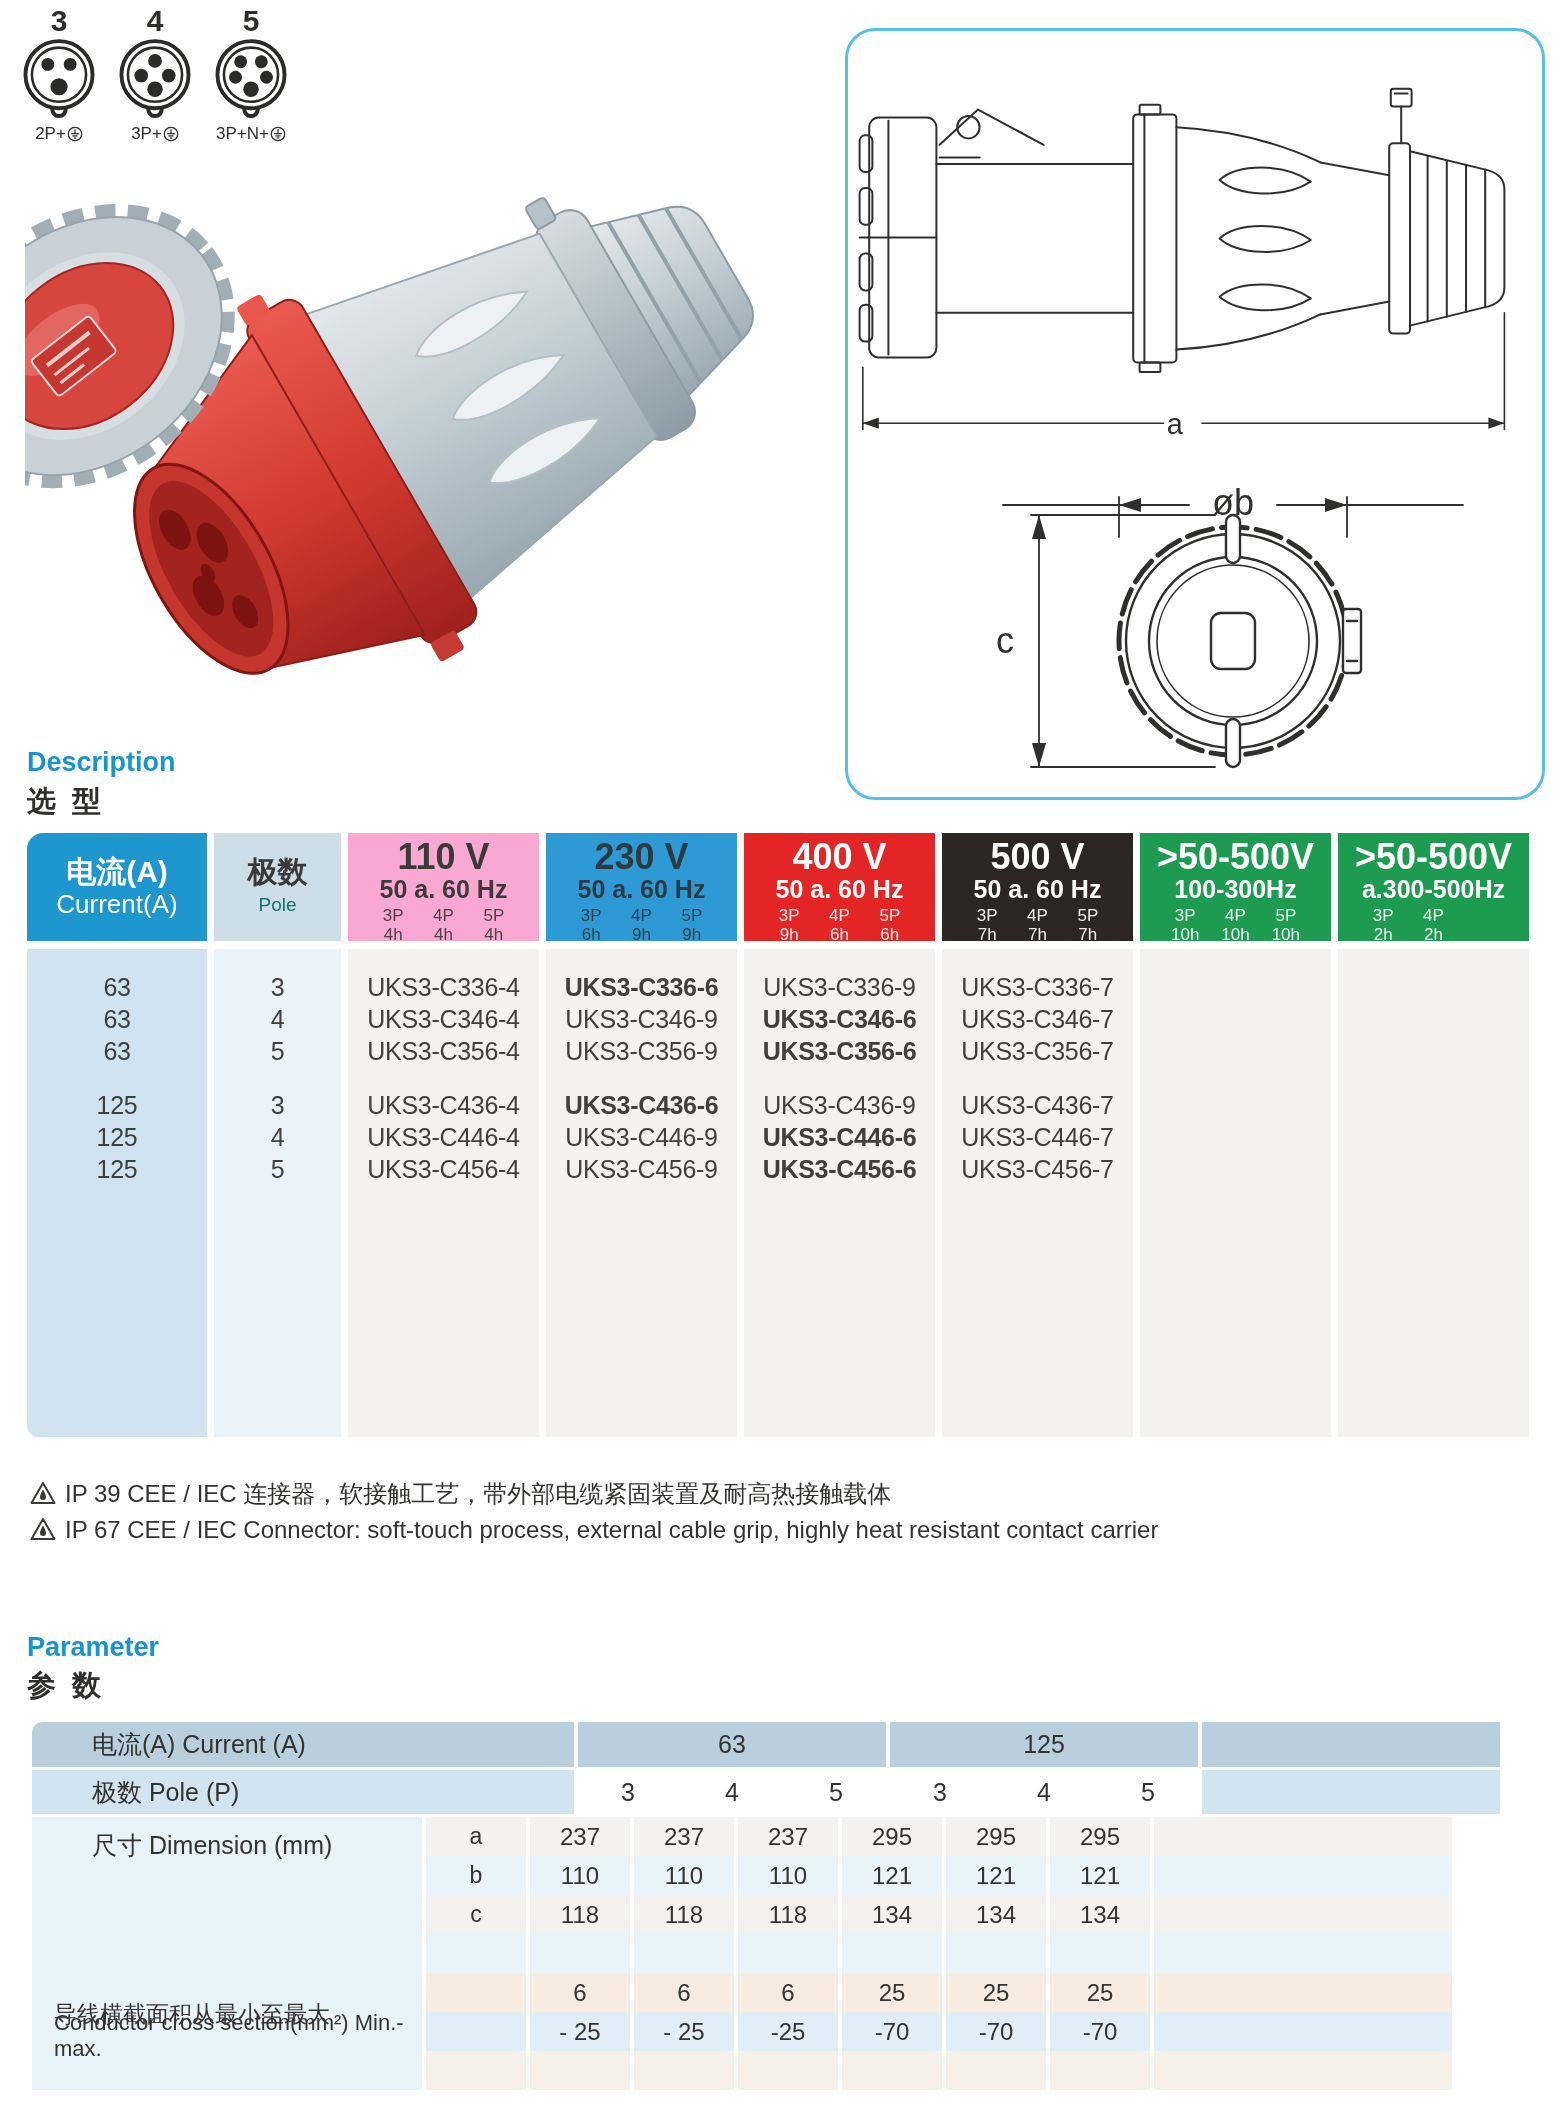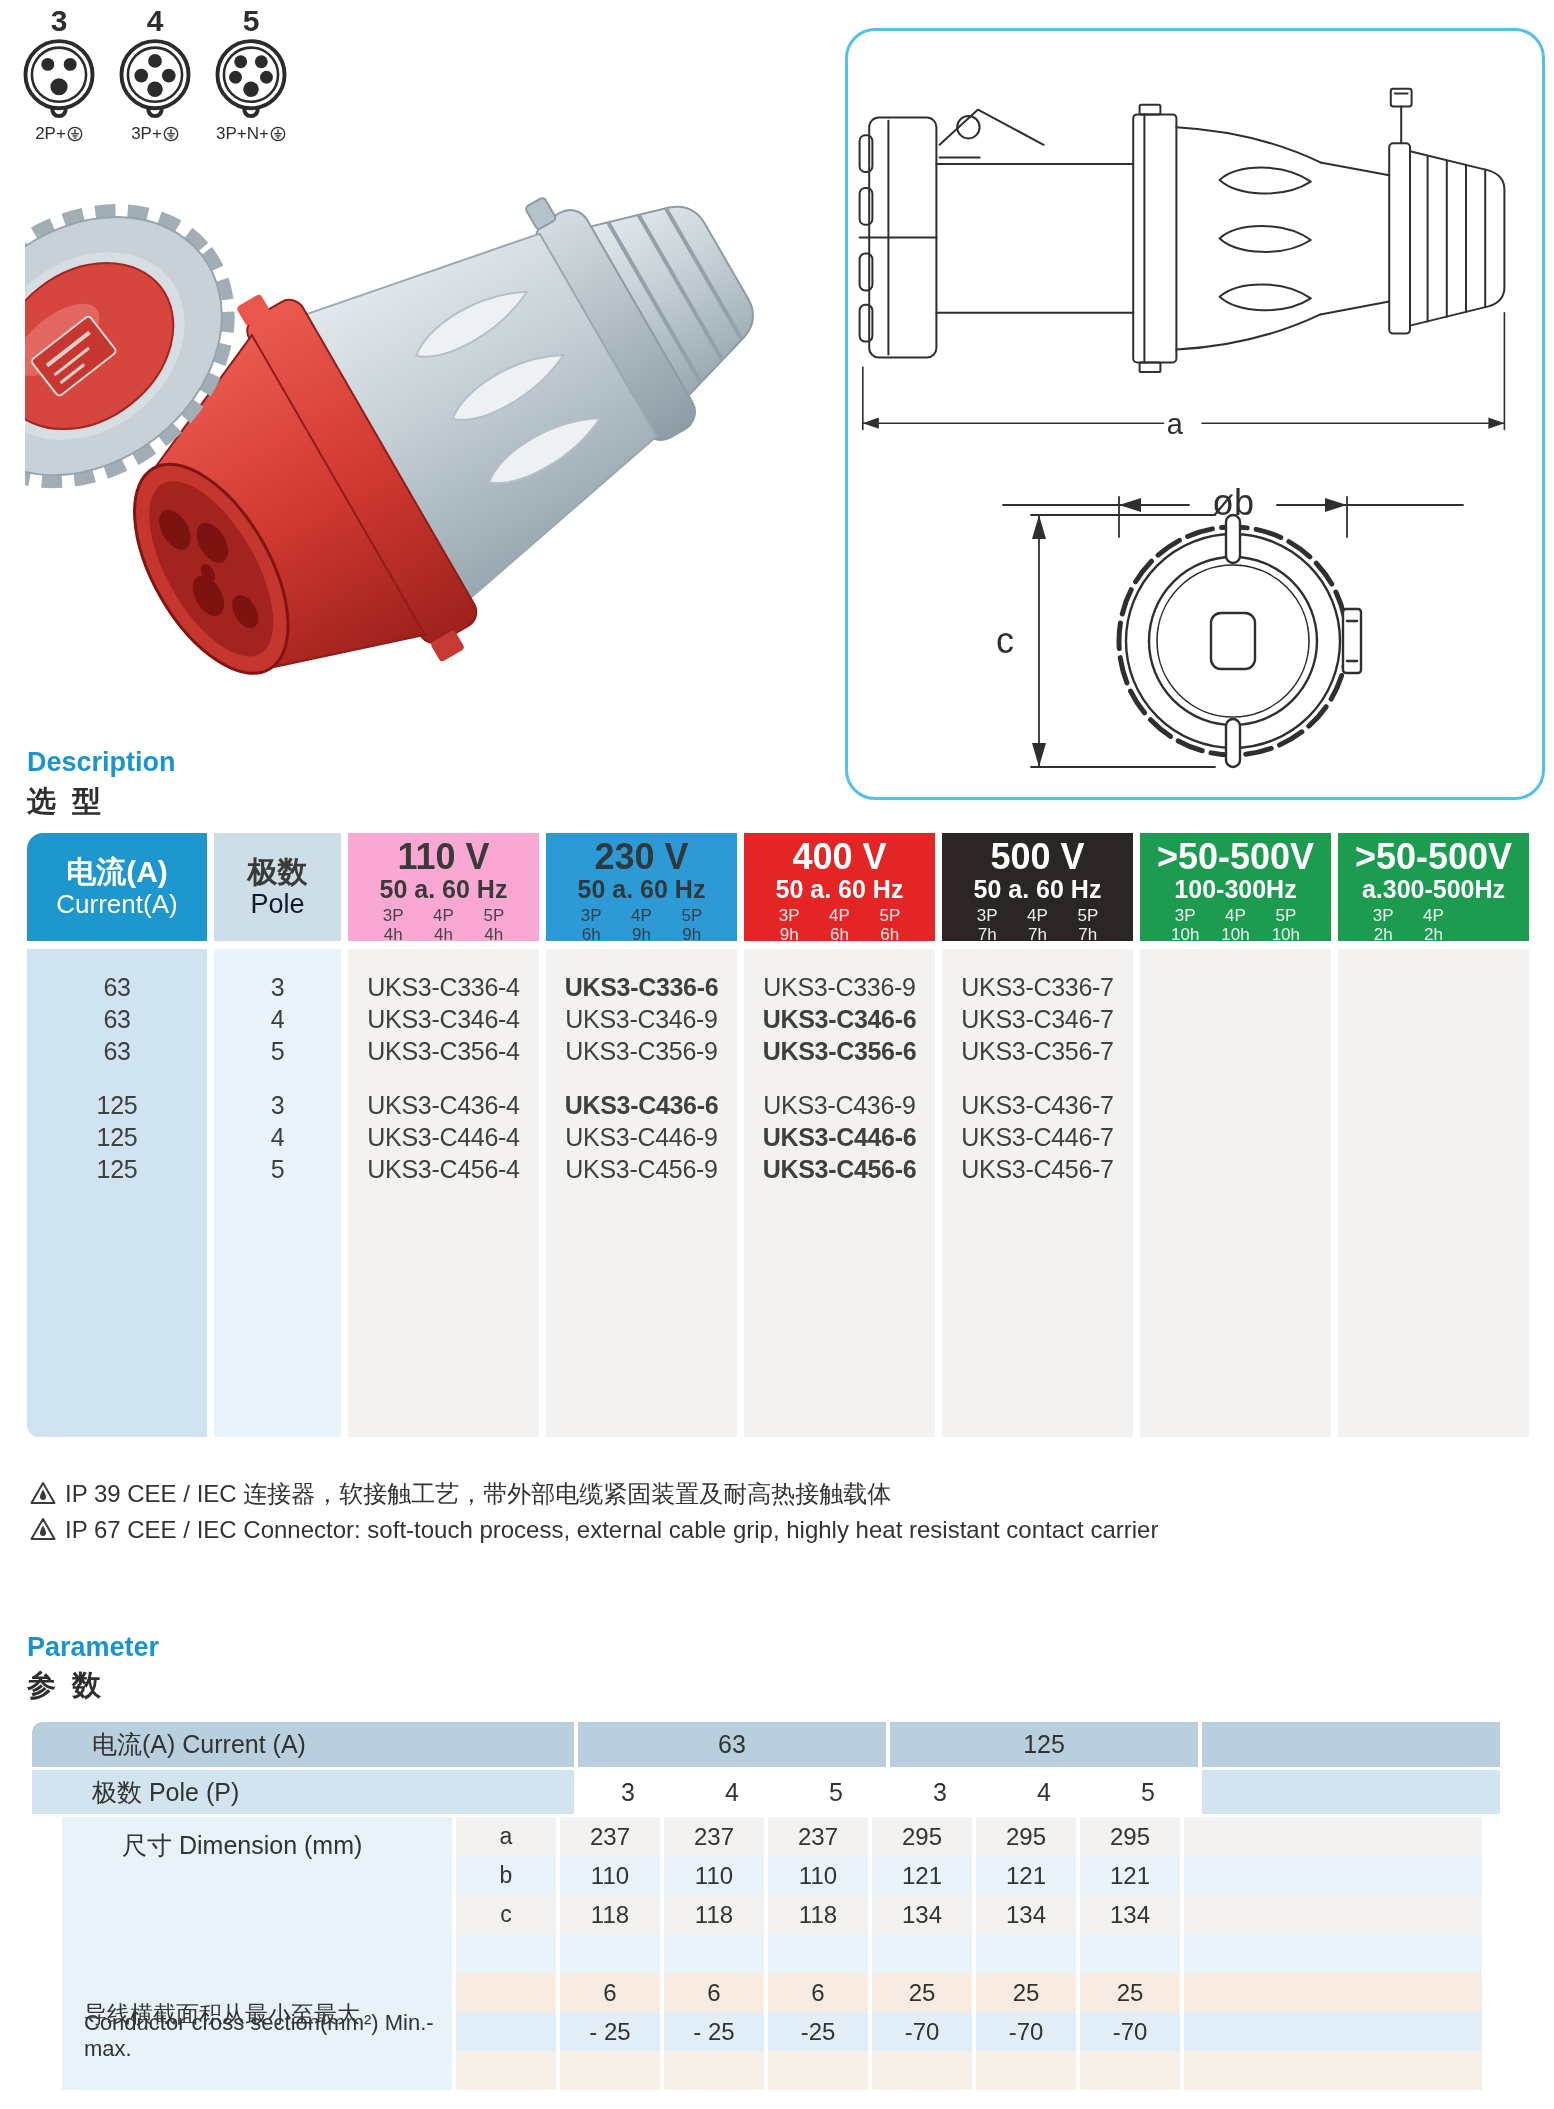--- a/index.html
+++ b/index.html
@@ -30,21 +30,21 @@
   .sel-col{display:flex;flex-direction:column;gap:8px;}
   .sel-col-current{width:180px;}
   .sel-col-pole{width:127px;}
   .sel-col-v{width:191px;}
   .sel-head{height:108px;box-sizing:border-box;}
   .head-current{background:#1e96ce;border-top-left-radius:16px;color:#fff;display:flex;flex-direction:column;justify-content:center;align-items:center;}
   .head-current .zh{font-size:30px;font-weight:700;line-height:34px;}
   .head-current .en{font-size:26px;line-height:30px;}
   .head-pole{background:#cddee9;color:#3a3a38;display:flex;flex-direction:column;justify-content:center;align-items:center;}
   .head-pole .zh{font-size:30px;font-weight:700;line-height:34px;}
-  .head-pole .en{font-size:27px;line-height:31px;color:#0f172a;}
+  .head-pole .en{font-size:19px;line-height:31px;color:#0f766e;}
   .vhead{display:flex;flex-direction:column;align-items:center;padding-top:5px;}
   .vtitle{font-size:36px;font-weight:700;line-height:38px;letter-spacing:0;}
   .vfreq{font-size:25px;font-weight:700;line-height:27px;}
   .vsubs{display:grid;grid-template-columns:1fr 1fr 1fr;width:100%;box-sizing:border-box;padding:3px 20px 0 20px;}
   .vsub{text-align:center;}
   .vsp{font-size:17px;line-height:19px;opacity:.92;}
   .vsh{font-size:17px;line-height:19px;opacity:.92;}
   .sel-body{height:488px;box-sizing:border-box;padding-top:22px;}
   .body-current{background:#cfe4f0;border-bottom-left-radius:12px;}
   .body-pole{background:#eaf3fa;}
@@ -64,21 +64,21 @@
   .prow1 > div{background:#b9cfdd;}
   .prow2 > div{background:#d2e4ef;}
   .prow .plab{width:542px;box-sizing:border-box;padding-left:60px;display:flex;align-items:center;font-size:25px;color:#333331;}
   .prow1 .plab{border-top-left-radius:10px;}
   .prow1{height:45px;}
   .prow2{height:44px;}
   .pgroup{width:308px;margin-left:4px;display:flex;align-items:center;justify-content:center;font-size:25px;color:#333331;}
   .pright{width:298px;margin-left:4px;}
   .ppole{width:100px;margin-left:4px;display:flex;align-items:center;justify-content:center;font-size:25px;color:#333331;}
   #param-body{display:flex;}
-  #param-label-col{width:390px;background:#e8f2f9;position:relative;box-sizing:border-box;margin-left:30px;}
+  #param-label-col{width:390px;background:#e8f2f9;position:relative;box-sizing:border-box;}
   #param-dim-label{padding:12px 0 0 60px;font-size:25px;color:#333331;}
   #param-conductor-zh{position:absolute;left:22px;bottom:60px;font-size:23px;color:#333331;}
   #param-conductor-en{position:absolute;left:22px;bottom:28px;font-size:22px;color:#333331;}
   #param-grid{display:grid;grid-template-columns:100px 100px 100px 100px 100px 100px 100px 298px;column-gap:4px;margin-left:4px;grid-auto-rows:39px;}
   .pcell{display:flex;align-items:center;justify-content:center;font-size:24px;color:#333331;}
   .pkey{font-size:23px;}
 </style>
 </head>
 <body>
 

